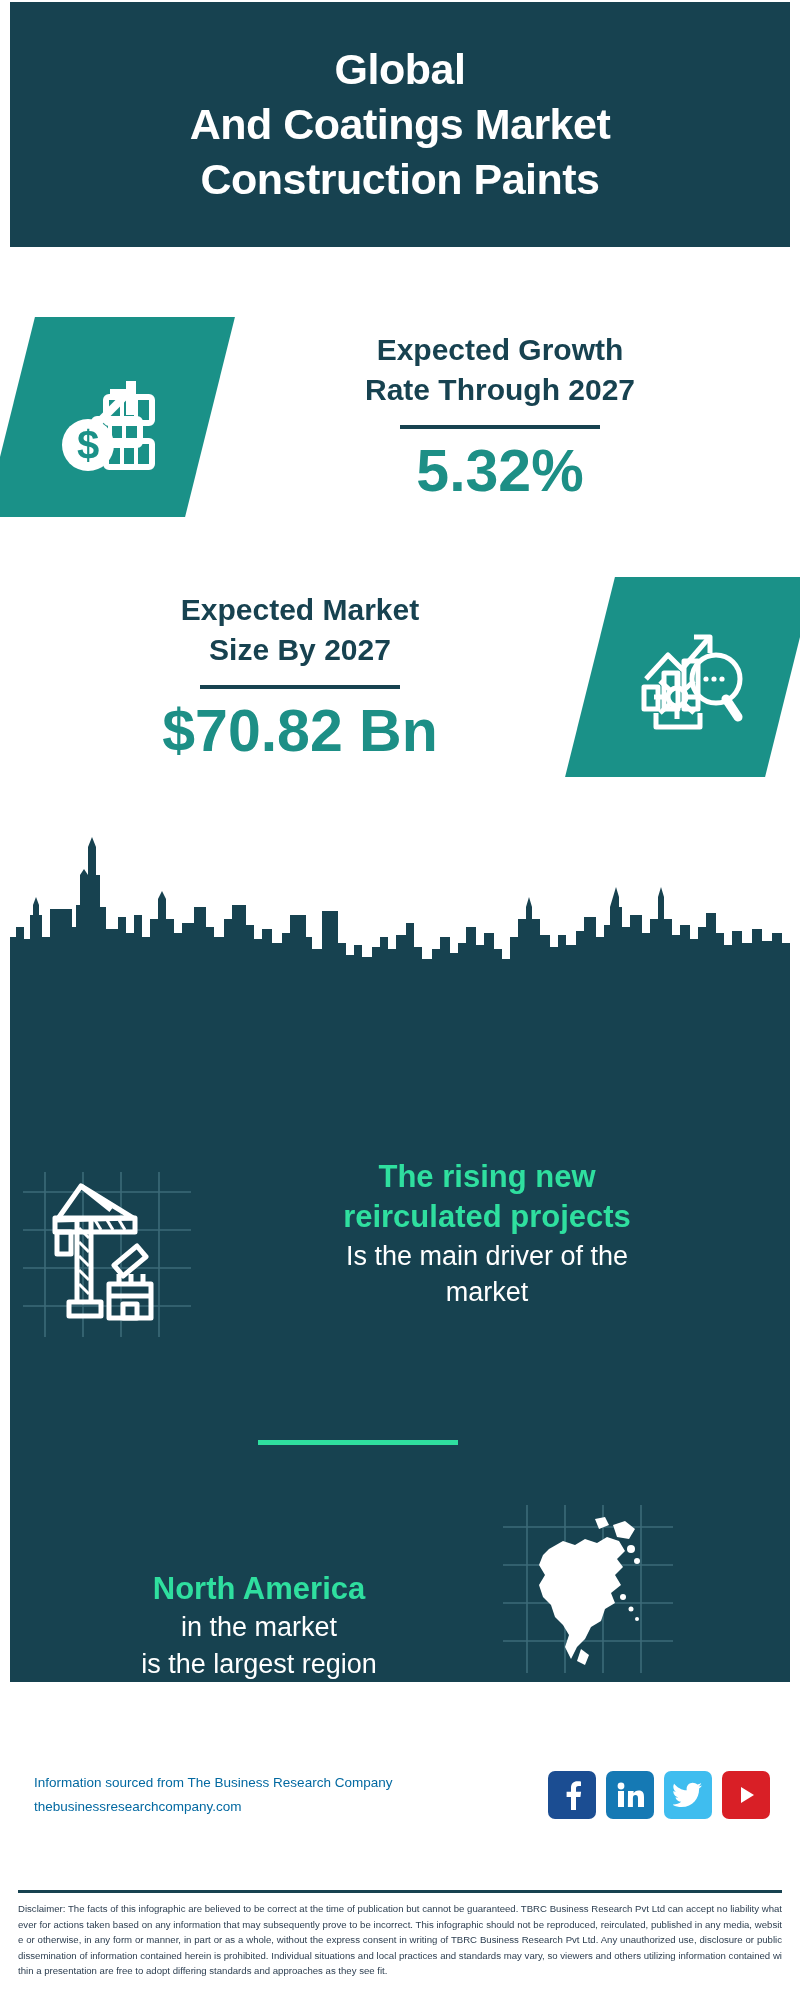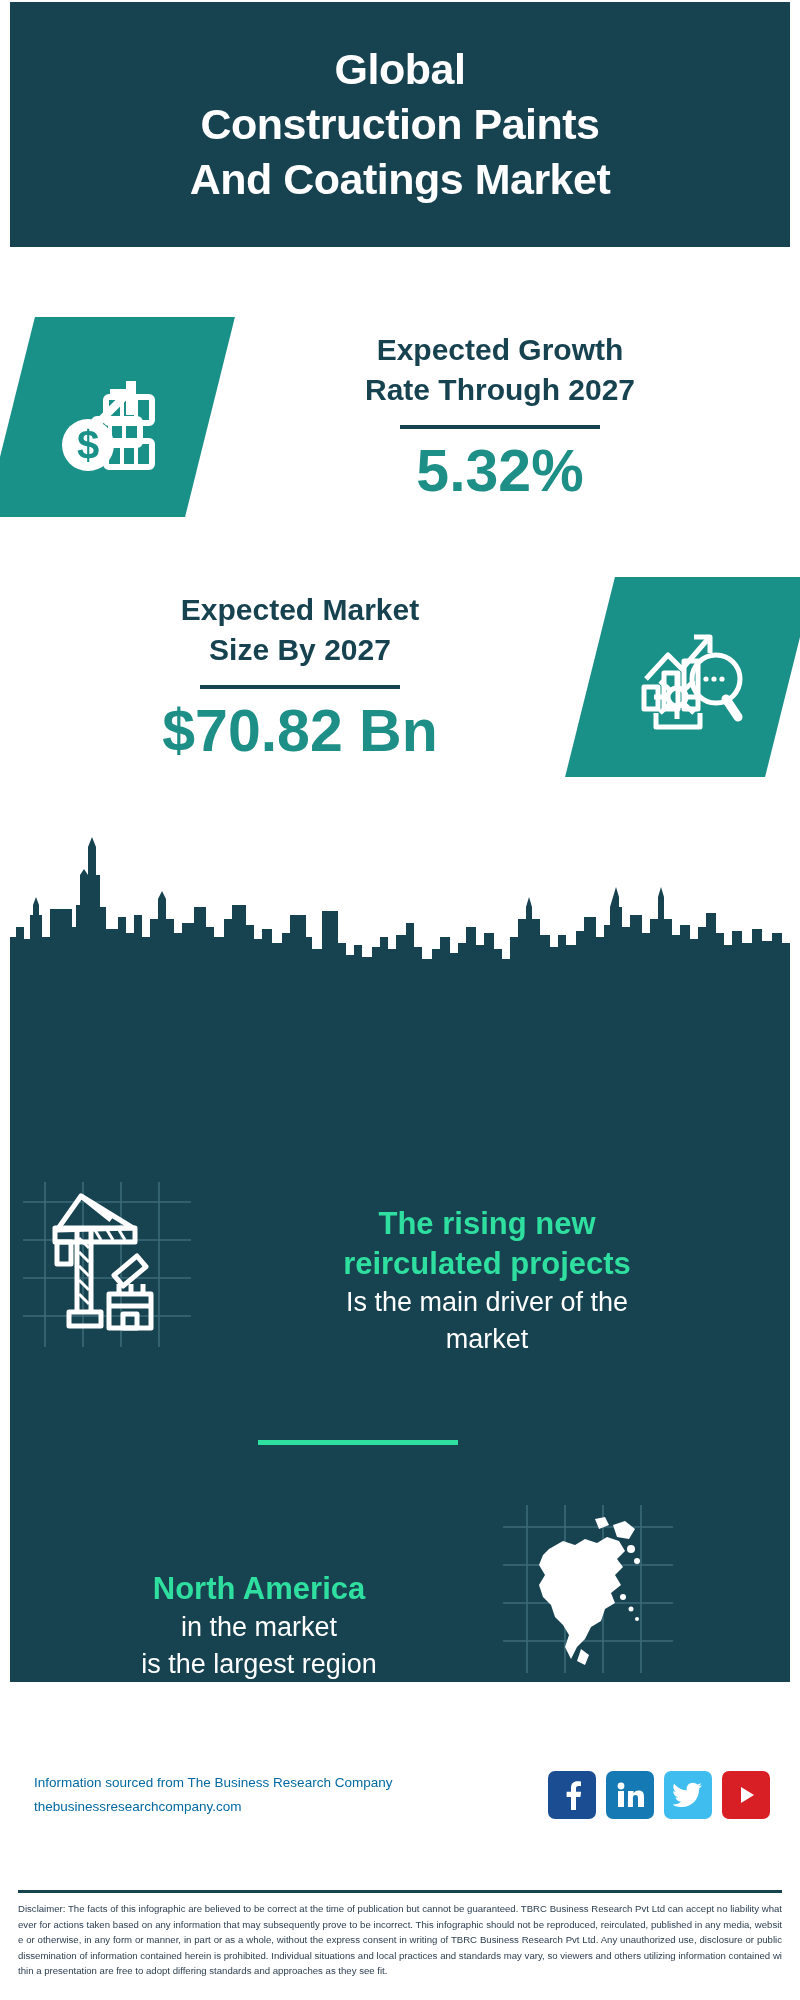--- a/index.html
+++ b/index.html
@@ -130,21 +130,21 @@
   }
   .skyline svg { display: block; }
 
   .driver-row {
     position: absolute;
     top: 1155px;
     left: 0;
     width: 780px;
     height: 200px;
     display: flex;
-    align-items: flex-end;
+    align-items: flex-start;
   }
   .icon-grid {
     width: 190px;
     height: 190px;
     flex: none;
     position: relative;
     display: flex;
     align-items: center;
     justify-content: center;
   }
@@ -249,22 +249,22 @@
 </style>
 </head>
 <body>
 
 <div class="page">
 <div class="inner">
 
   <div class="header">
     <div class="header-title">
       <span class="header-line">Global</span>
+      <span class="header-line">And Coatings Market</span>
       <span class="header-line">Construction Paints</span>
-      <span class="header-line">And Coatings Market</span>
     </div>
   </div>
 
   <div class="stat1" style="top:280px">
     <div class="para-icon">
       <svg width="120" height="120" viewBox="0 0 120 120">
         <g fill="none" stroke="#ffffff" stroke-width="8">
           <line x1="22" y1="92" x2="82" y2="32"></line>
         </g>
         <polygon points="86,24 86,58 76,58 76,42 60,42 60,32 76,32 76,24" fill="#ffffff"></polygon>

